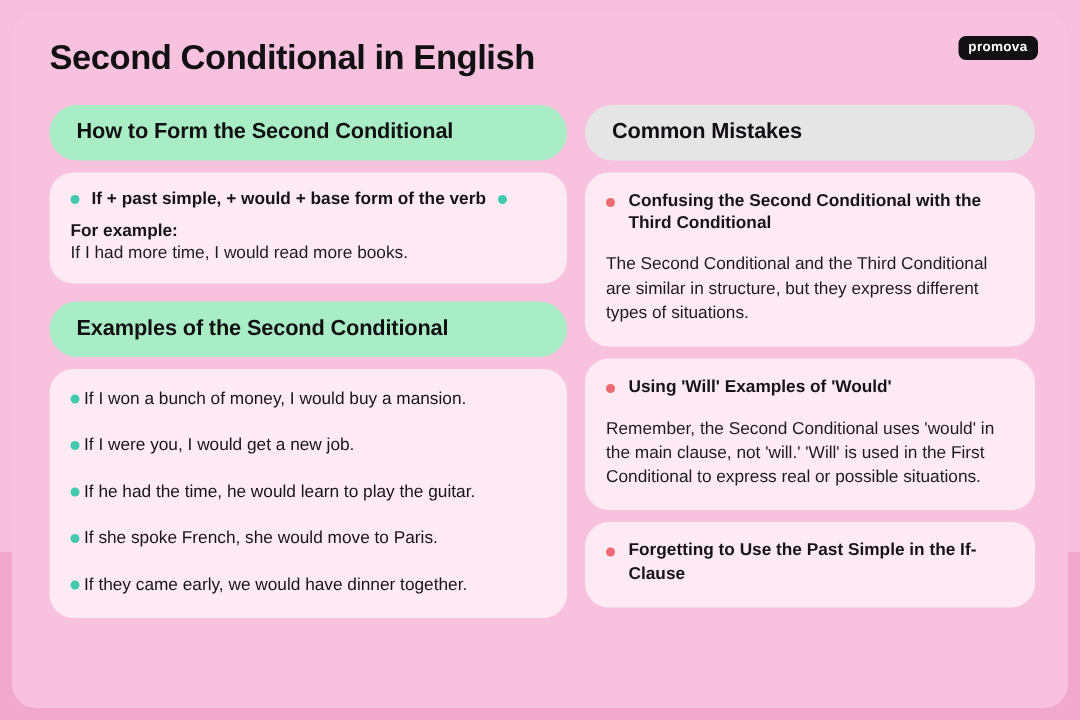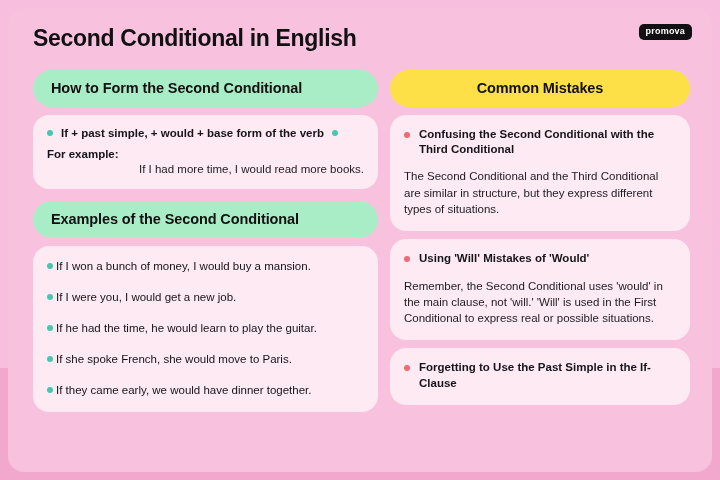--- a/index.html
+++ b/index.html
@@ -78,21 +78,21 @@
   .sec-head {
     border-radius: 22px;
     padding: 10px 18px 11px 18px;
     font-size: 14.5px;
     font-weight: bold;
     color: #121013;
     box-sizing: border-box;
     letter-spacing: -0.1px;
   }
   .sec-head.green { background: #a8edc5; }
-  .sec-head.red   { background: #fde047; text-align: center; }
+  .sec-head.red   { background: #e5e5e5; }
 
   
   .card {
     background: #fdeaf3;
     border-radius: 16px;
     box-sizing: border-box;
   }
   .card.formula {
     margin-top: 8px;
     padding: 12px 14px 14px 14px;
@@ -135,21 +135,20 @@
   .for-example {
     margin-top: 9px;
     font-size: 11.5px;
     font-weight: bold;
     color: #16141a;
   }
   .example-sentence {
     margin-top: 3px;
     font-size: 11.5px;
     color: #1d1b22;
-    text-align: right;
   }
 
   
   .ex-item {
     display: flex;
     align-items: flex-start;
     gap: 3px;
     font-size: 11.5px;
     color: #16141a;
     line-height: 1.3;
@@ -233,21 +232,21 @@
       <div class="mistake-head">
         <span class="dot-red"></span>
         <span>Confusing the Second Conditional with the Third Conditional</span>
       </div>
       <div class="mistake-body">The Second Conditional and the Third Conditional are similar in structure, but they express different types of situations.</div>
     </div>
 
     <div class="card mistake">
       <div class="mistake-head">
         <span class="dot-red"></span>
-        <span>Using 'Will' Mistakes of 'Would'</span>
+        <span>Using 'Will' Examples of 'Would'</span>
       </div>
       <div class="mistake-body">Remember, the Second Conditional uses 'would' in the main clause, not 'will.' 'Will' is used in the First Conditional to express real or possible situations.</div>
     </div>
 
     <div class="card mistake">
       <div class="mistake-head">
         <span class="dot-red"></span>
         <span>Forgetting to Use the Past Simple in the If-Clause</span>
       </div>
     </div>

